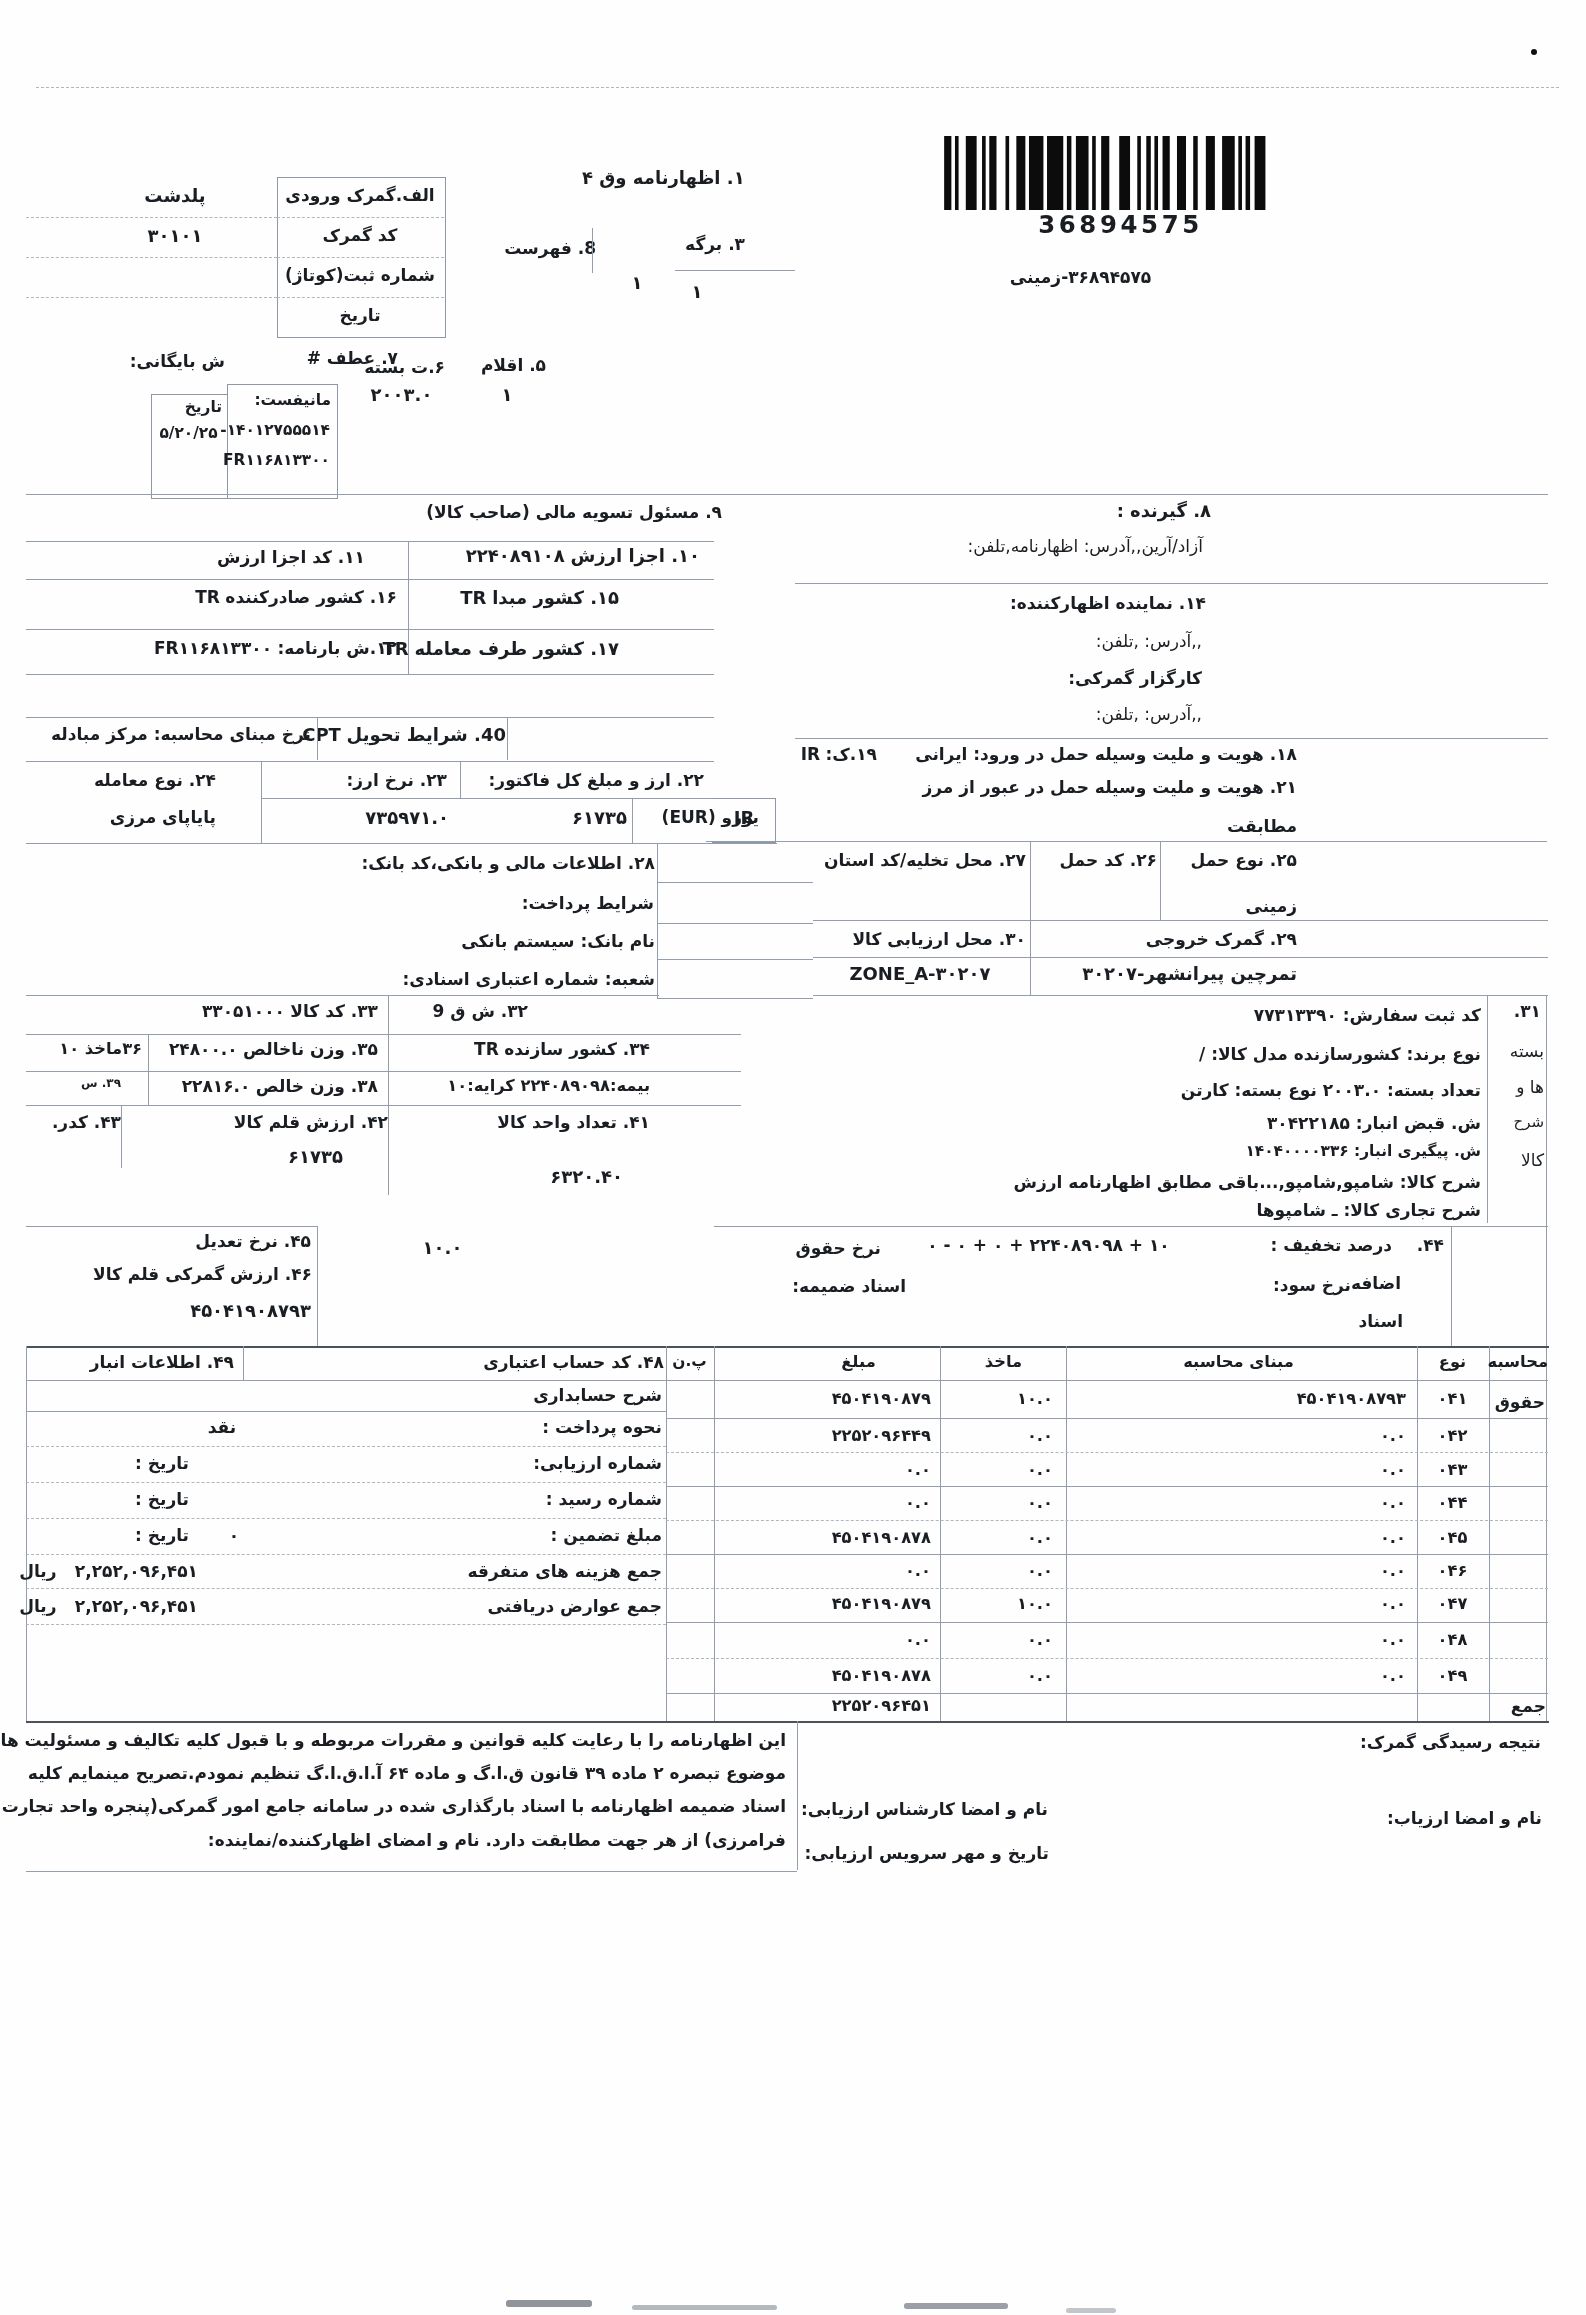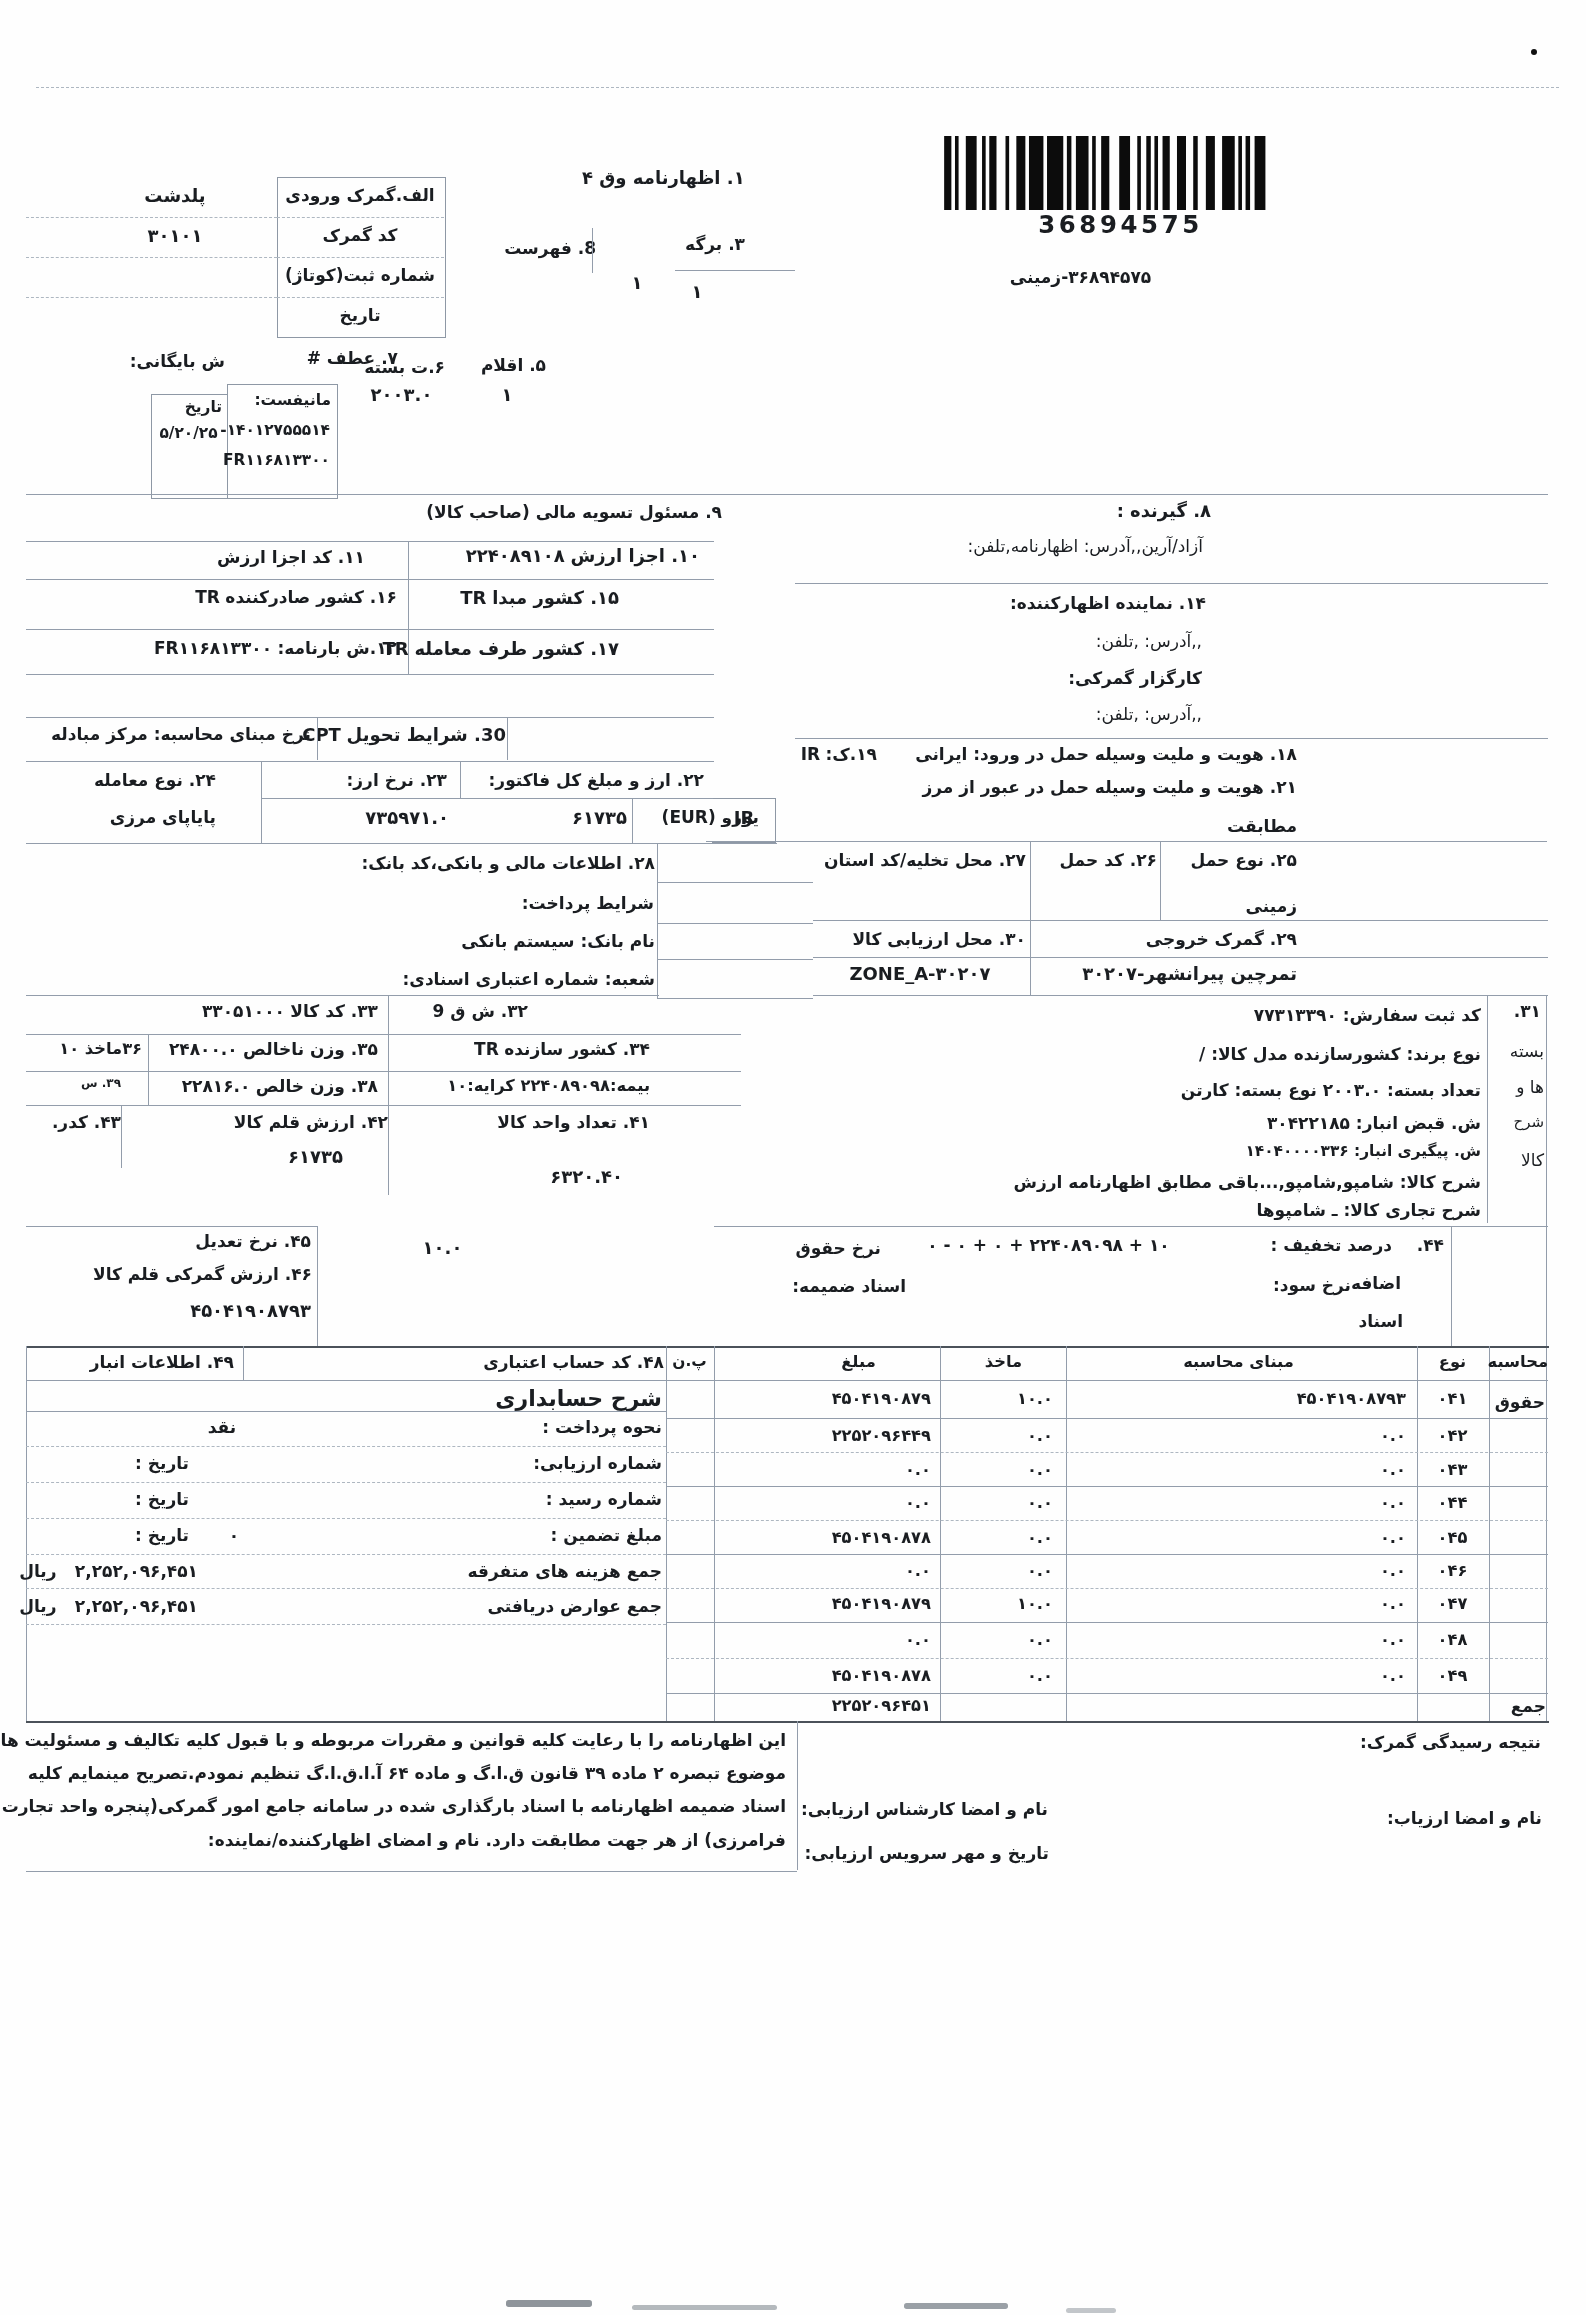--- a/index.html
+++ b/index.html
@@ -146,21 +146,21 @@
   </div>
 
   <div class="t ar b" style="left:936px;top:778px;width:362px;font-size:17px;">۲۱. هویت و ملیت وسیله حمل در عبور از مرز</div>
   <div class="t ar b" style="left:1208px;top:817px;width:90px;font-size:17px;">مطابقت</div>
 
   <div class="box" style="left:713px;top:798px;width:63px;height:43px;border-left:none;"></div>
   <div class="t ac b" style="left:715px;top:808px;width:60px;">IR</div>
 
   <div class="hl" style="left:27px;top:717px;width:688px;"></div>
   <div class="t ar" style="left:326px;top:725px;width:181px;">
-    <span class="b">30. شرایط تحویل</span>&nbsp;<span class="b">CPT</span>
+    <span class="b">40. شرایط تحویل</span>&nbsp;<span class="b">CPT</span>
   </div>
   <div class="t ar b" style="left:50px;top:725px;width:262px;font-size:17px;">نرخ مبنای محاسبه: مرکز مبادله</div>
   <div class="vl" style="left:318px;top:717px;height:43px;"></div>
   <div class="vl" style="left:508px;top:717px;height:43px;"></div>
   <div class="hl" style="left:27px;top:761px;width:688px;"></div>
 
   <div class="t ar b" style="left:461px;top:771px;width:244px;font-size:17px;">۲۲. ارز و مبلغ کل فاکتور:</div>
   <div class="t ar b" style="left:330px;top:771px;width:118px;font-size:17px;">۲۳. نرخ ارز:</div>
   <div class="t ar b" style="left:95px;top:771px;width:122px;font-size:17px;">۲۴. نوع معامله</div>
   <div class="hl" style="left:262px;top:798px;width:452px;"></div>
@@ -344,21 +344,21 @@
   <div class="t ac b" style="left:1422px;top:1667px;width:63px;font-size:16.3px;">۰۴۹</div>
   <div class="t ar b" style="left:1131px;top:1667px;width:276px;font-size:16.3px;">۰.۰</div>
   <div class="t ar b" style="left:950px;top:1667px;width:104px;font-size:16.3px;">۰.۰</div>
   <div class="t ar b" style="left:728px;top:1667px;width:204px;font-size:16.3px;">۴۵۰۴۱۹۰۸۷۸</div>
   <div class="hl" style="left:667px;top:1693px;width:882px;"></div>
 
   <div class="t b" style="left:1497px;top:1697px;width:50px;font-size:17px;">جمع</div>
   <div class="t ar b" style="left:728px;top:1697px;width:204px;font-size:16.3px;">۲۲۵۲۰۹۶۴۵۱</div>
 
   <div class="hl" style="left:27px;top:1380px;width:640px;"></div>
-  <div class="t ar b" style="left:502px;top:1386px;width:161px;font-size:22px;">شرح حسابداری</div>
+  <div class="t ar b" style="left:502px;top:1386px;width:161px;font-size:17px;">شرح حسابداری</div>
   <div class="hl" style="left:27px;top:1411px;width:640px;"></div>
 
   <div class="t ar b" style="left:529px;top:1418px;width:134px;font-size:17px;">نحوه پرداخت :</div>
   <div class="t ac b" style="left:194px;top:1418px;width:58px;font-size:17px;">نقد</div>
   <div class="hl dash" style="left:27px;top:1446px;width:640px;"></div>
 
   <div class="t ar b" style="left:525px;top:1454px;width:138px;font-size:17px;">شماره ارزیابی:</div>
   <div class="t ar b" style="left:118px;top:1454px;width:72px;font-size:17px;">تاریخ :</div>
   <div class="hl dash" style="left:27px;top:1482px;width:640px;"></div>
 

